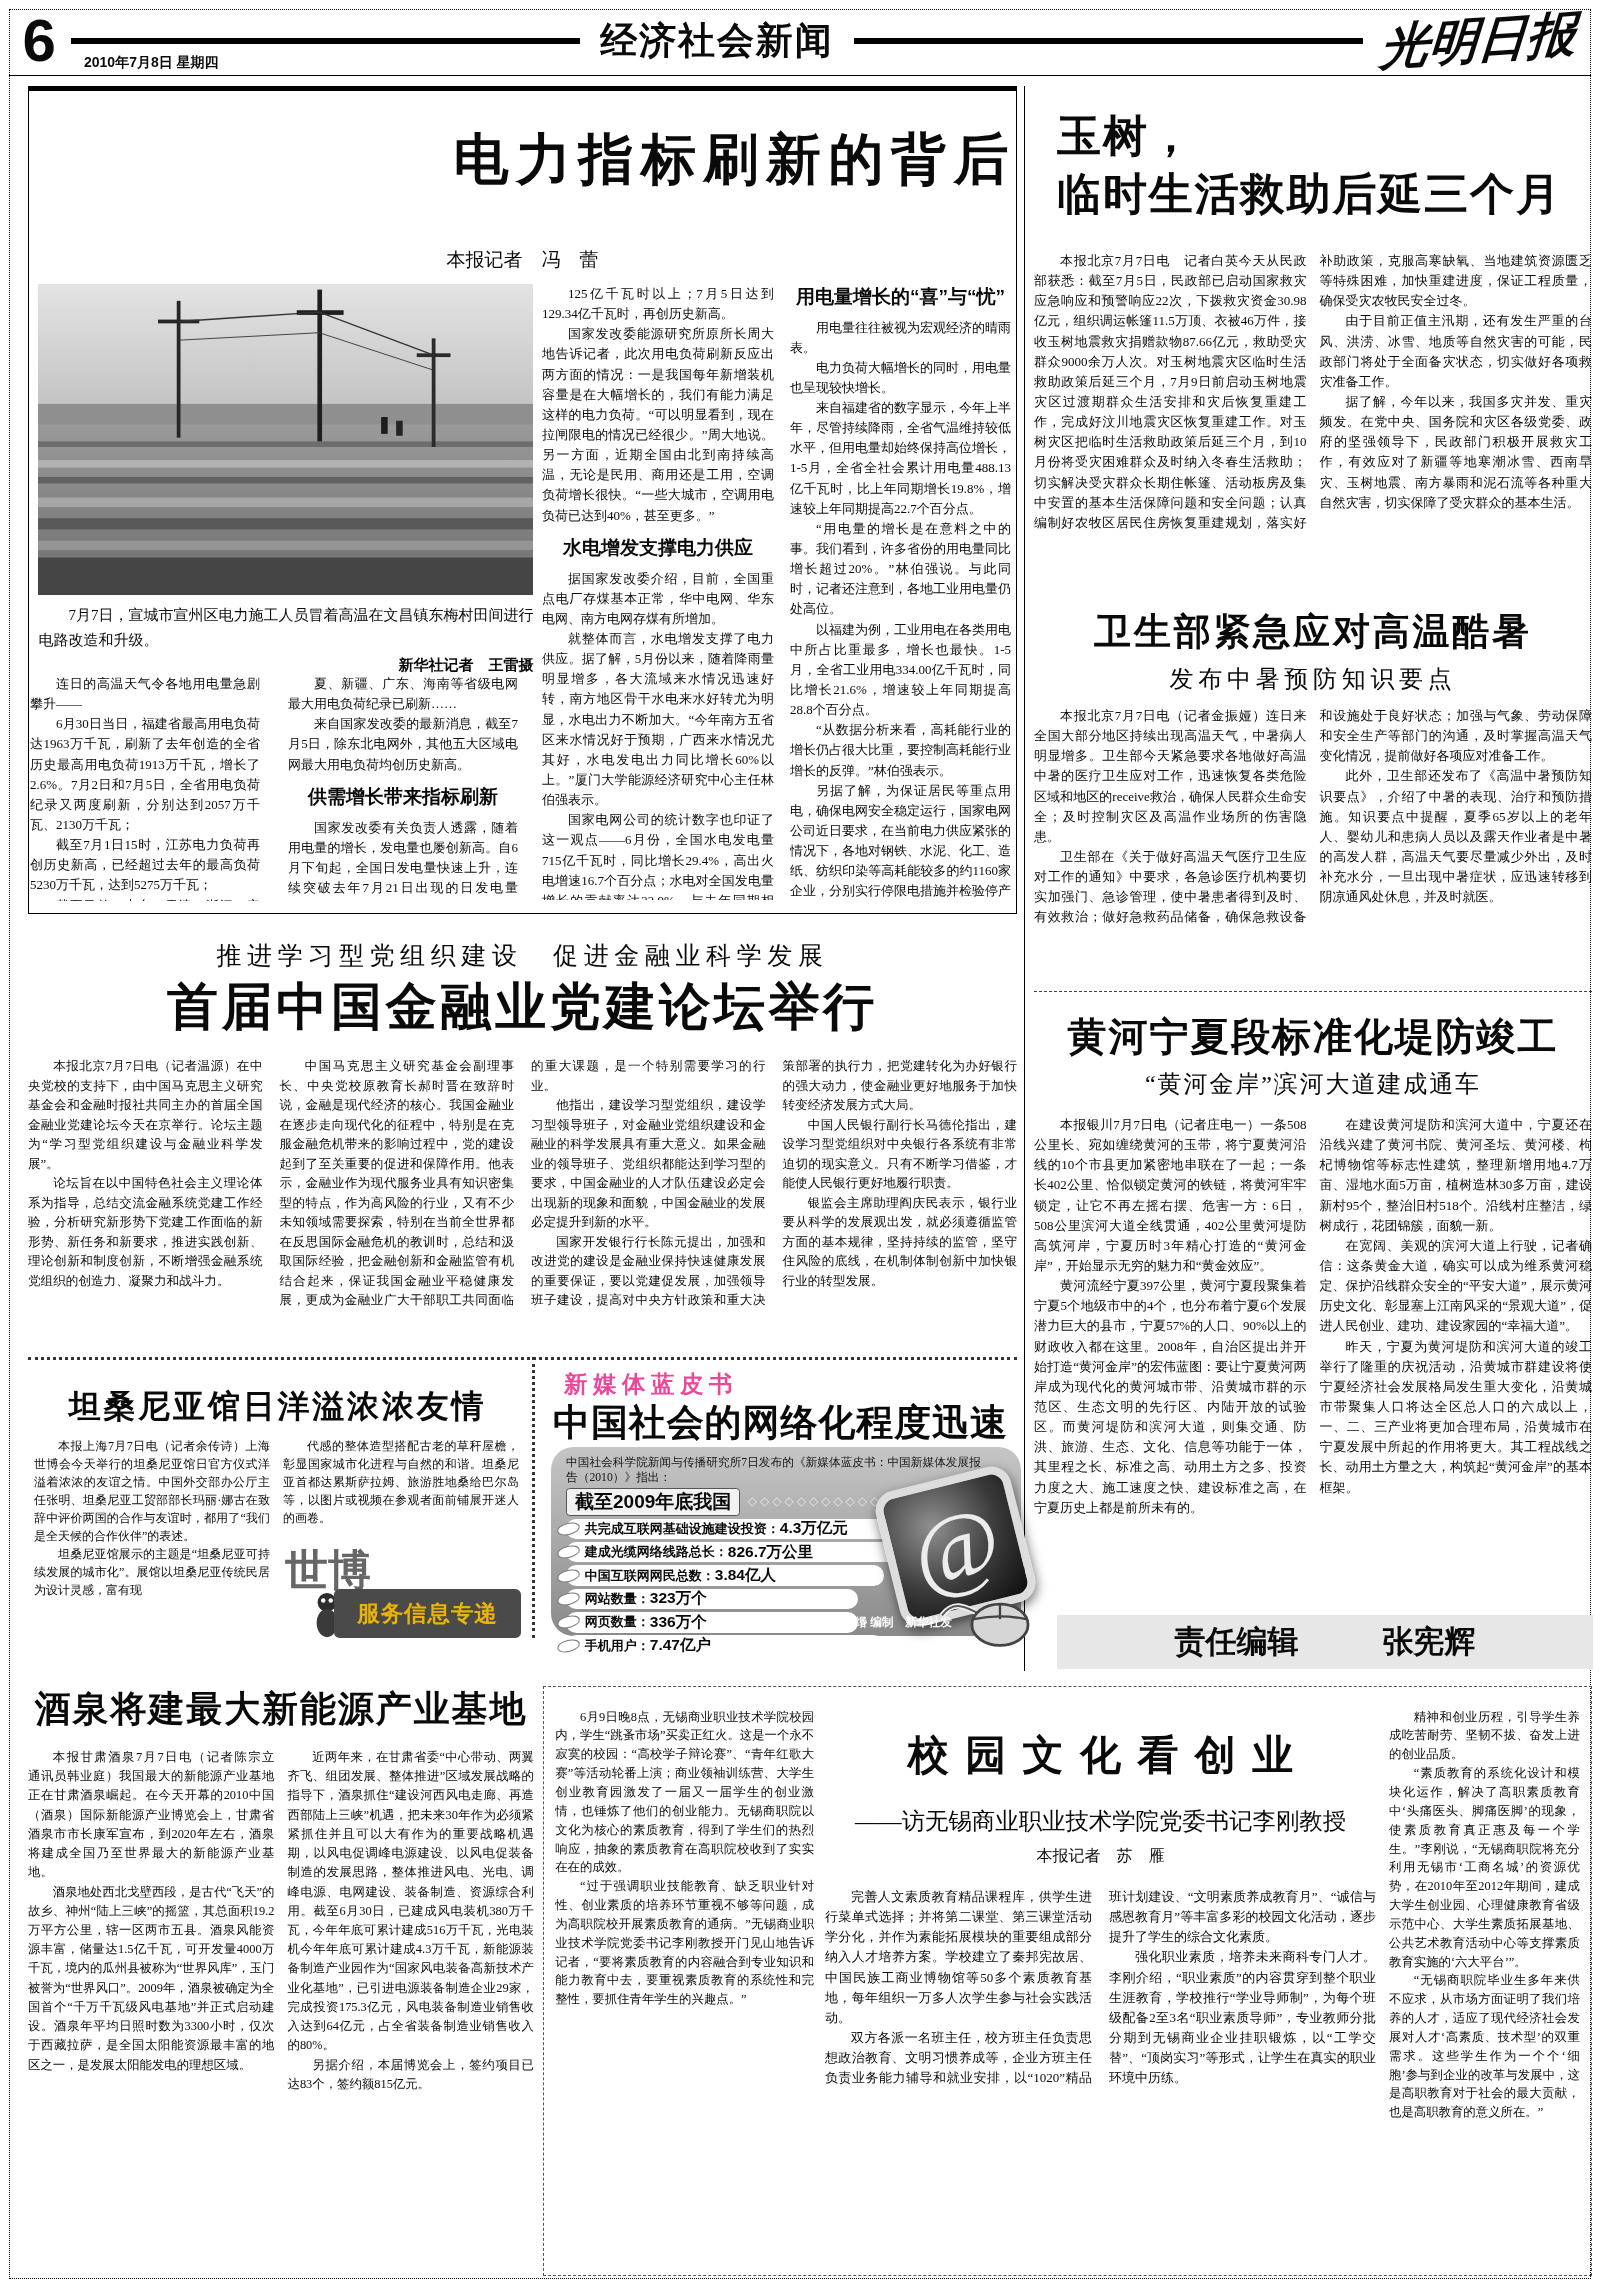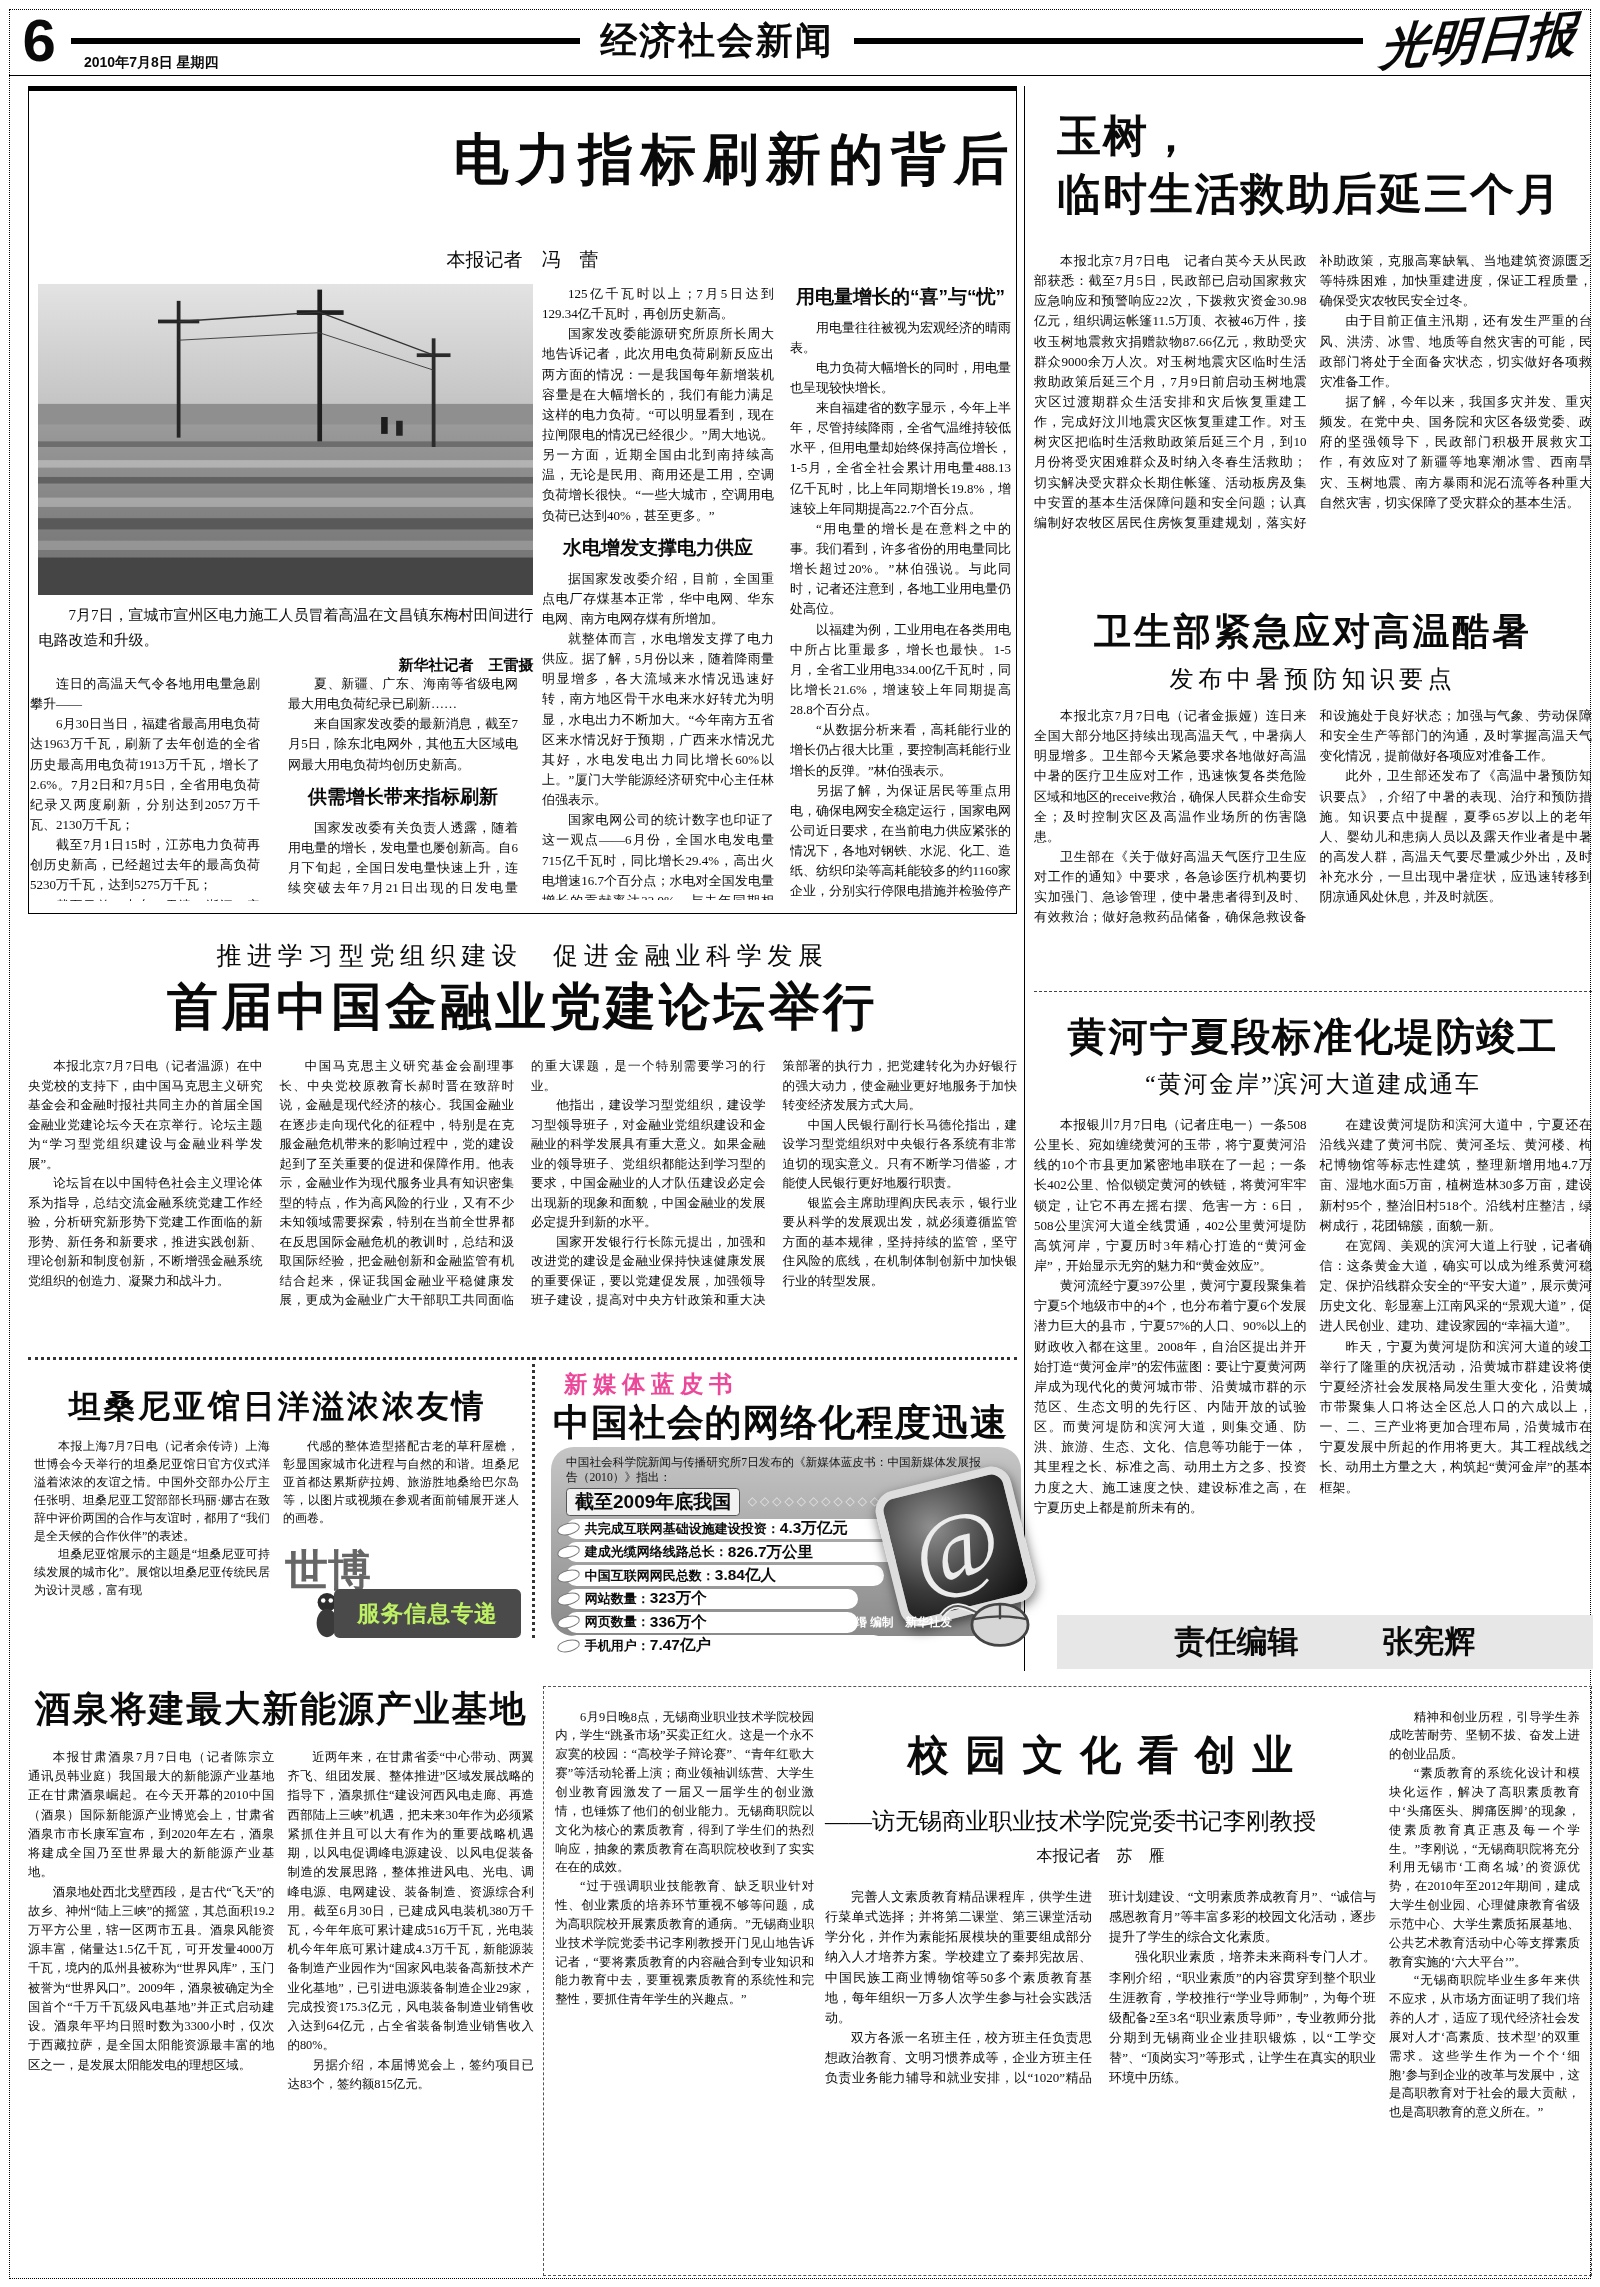--- a/index.html
+++ b/index.html
@@ -55,21 +55,21 @@
   
   .orn-h{left:28px;top:1357px;width:989px;height:5.6px;border-top:3.7px dotted #333;}
   .orn-v{left:532px;top:1357px;height:281px;border-left:3.7px dotted #333;}
 
   
   .tz-title{left:34px;top:1385px;width:487px;text-align:center;font-family:var(--serif);font-weight:700;font-size:32px;letter-spacing:2.8px;}
   .tz-col{top:1437px;width:236px;}
   .tz-col p{font-size:12px;line-height:1.5;}
   .expo{left:283px;top:1548px;width:238px;height:92px;}
   .expo-word{position:absolute;left:1.9px;top:-5.6px;font-family:var(--sans);font-weight:900;font-size:43px;color:#666;}
-  .expo-banner{position:absolute;right:0;bottom:1.9px;width:187px;height:49px;background:#4a4a4a;border-radius:5.6px;color:#bef264;display:flex;align-items:center;justify-content:center;font-family:var(--sans);font-weight:900;font-size:22.5px;letter-spacing:0.9px;}
+  .expo-banner{position:absolute;right:0;bottom:1.9px;width:187px;height:49px;background:#4a4a4a;border-radius:5.6px;color:#eab308;display:flex;align-items:center;justify-content:center;font-family:var(--sans);font-weight:900;font-size:22.5px;letter-spacing:0.9px;}
   .expo-mascot{position:absolute;left:28px;bottom:0;width:32px;height:49px;}
 
   
   .bb-tag{left:564px;top:1368px;font-family:var(--sans);font-weight:800;font-size:23.4px;letter-spacing:5.6px;color:#ec4899;}
   .bb-title{left:553px;top:1398px;width:468px;font-family:var(--sans);font-weight:900;font-size:37px;letter-spacing:0.9px;}
   .bb-panel{left:551px;top:1447px;width:470px;height:189px;border-radius:22.5px;background:linear-gradient(#c6c6c6,#8a8a8a);padding:7.5px 13px 5.6px 15px;}
   .bb-intro{font-size:11.7px;color:#151515;line-height:1.3;width:96%;}
   .bb-hl-row{display:flex;align-items:center;margin:2.8px 0 1.9px;}
   .bb-hl{background:#f2f2f2;border:0.9px solid #555;border-radius:3.7px;padding:0 8px;font-family:var(--sans);font-weight:900;font-size:19px;}
   .bb-hl-row::after{content:"◇ ◇ ◇ ◇ ◇ ◇ ◇ ◇ ◇ ◇ ◇";color:#e4e4e4;font-size:12px;margin-left:7.5px;overflow:hidden;white-space:nowrap;flex:1;}
@@ -83,21 +83,21 @@
   .mouse{position:absolute;right:-11.2px;bottom:-15px;width:94px;height:73px;}
 
   
   .jq-title{left:28px;top:1685px;width:506px;text-align:center;font-family:var(--sans);font-weight:900;font-size:36px;letter-spacing:1.9px;}
   .jq-body{left:28px;top:1748px;width:506px;height:527px;}
   .jq-body p{font-size:12.4px;}
   .campusbox{left:543px;top:1686px;width:1049px;height:590px;border:1.4px dashed #555;}
   .cp-col{position:absolute;top:20.6px;height:547px;}
   .cp-col p{font-size:12.4px;line-height:1.52;}
   .cp-title{position:absolute;left:281px;top:41px;width:551px;text-align:center;font-family:var(--serif);font-weight:900;font-size:41px;letter-spacing:.4em;text-indent:.4em;}
-  .cp-sub{position:absolute;left:281px;top:118px;width:551px;text-align:left;font-size:23.4px;}
+  .cp-sub{position:absolute;left:281px;top:118px;width:551px;text-align:center;font-size:23.4px;}
   .cp-byline{position:absolute;left:281px;top:159px;width:551px;text-align:center;font-size:16px;}
   .cp-cols23{position:absolute;left:281px;top:200px;width:551px;height:367px;}
 </style>
 </head>
 <body>
 
 <div id="paper">
   <div class="abs pageborder"></div>
 
   <div class="abs hdr">

